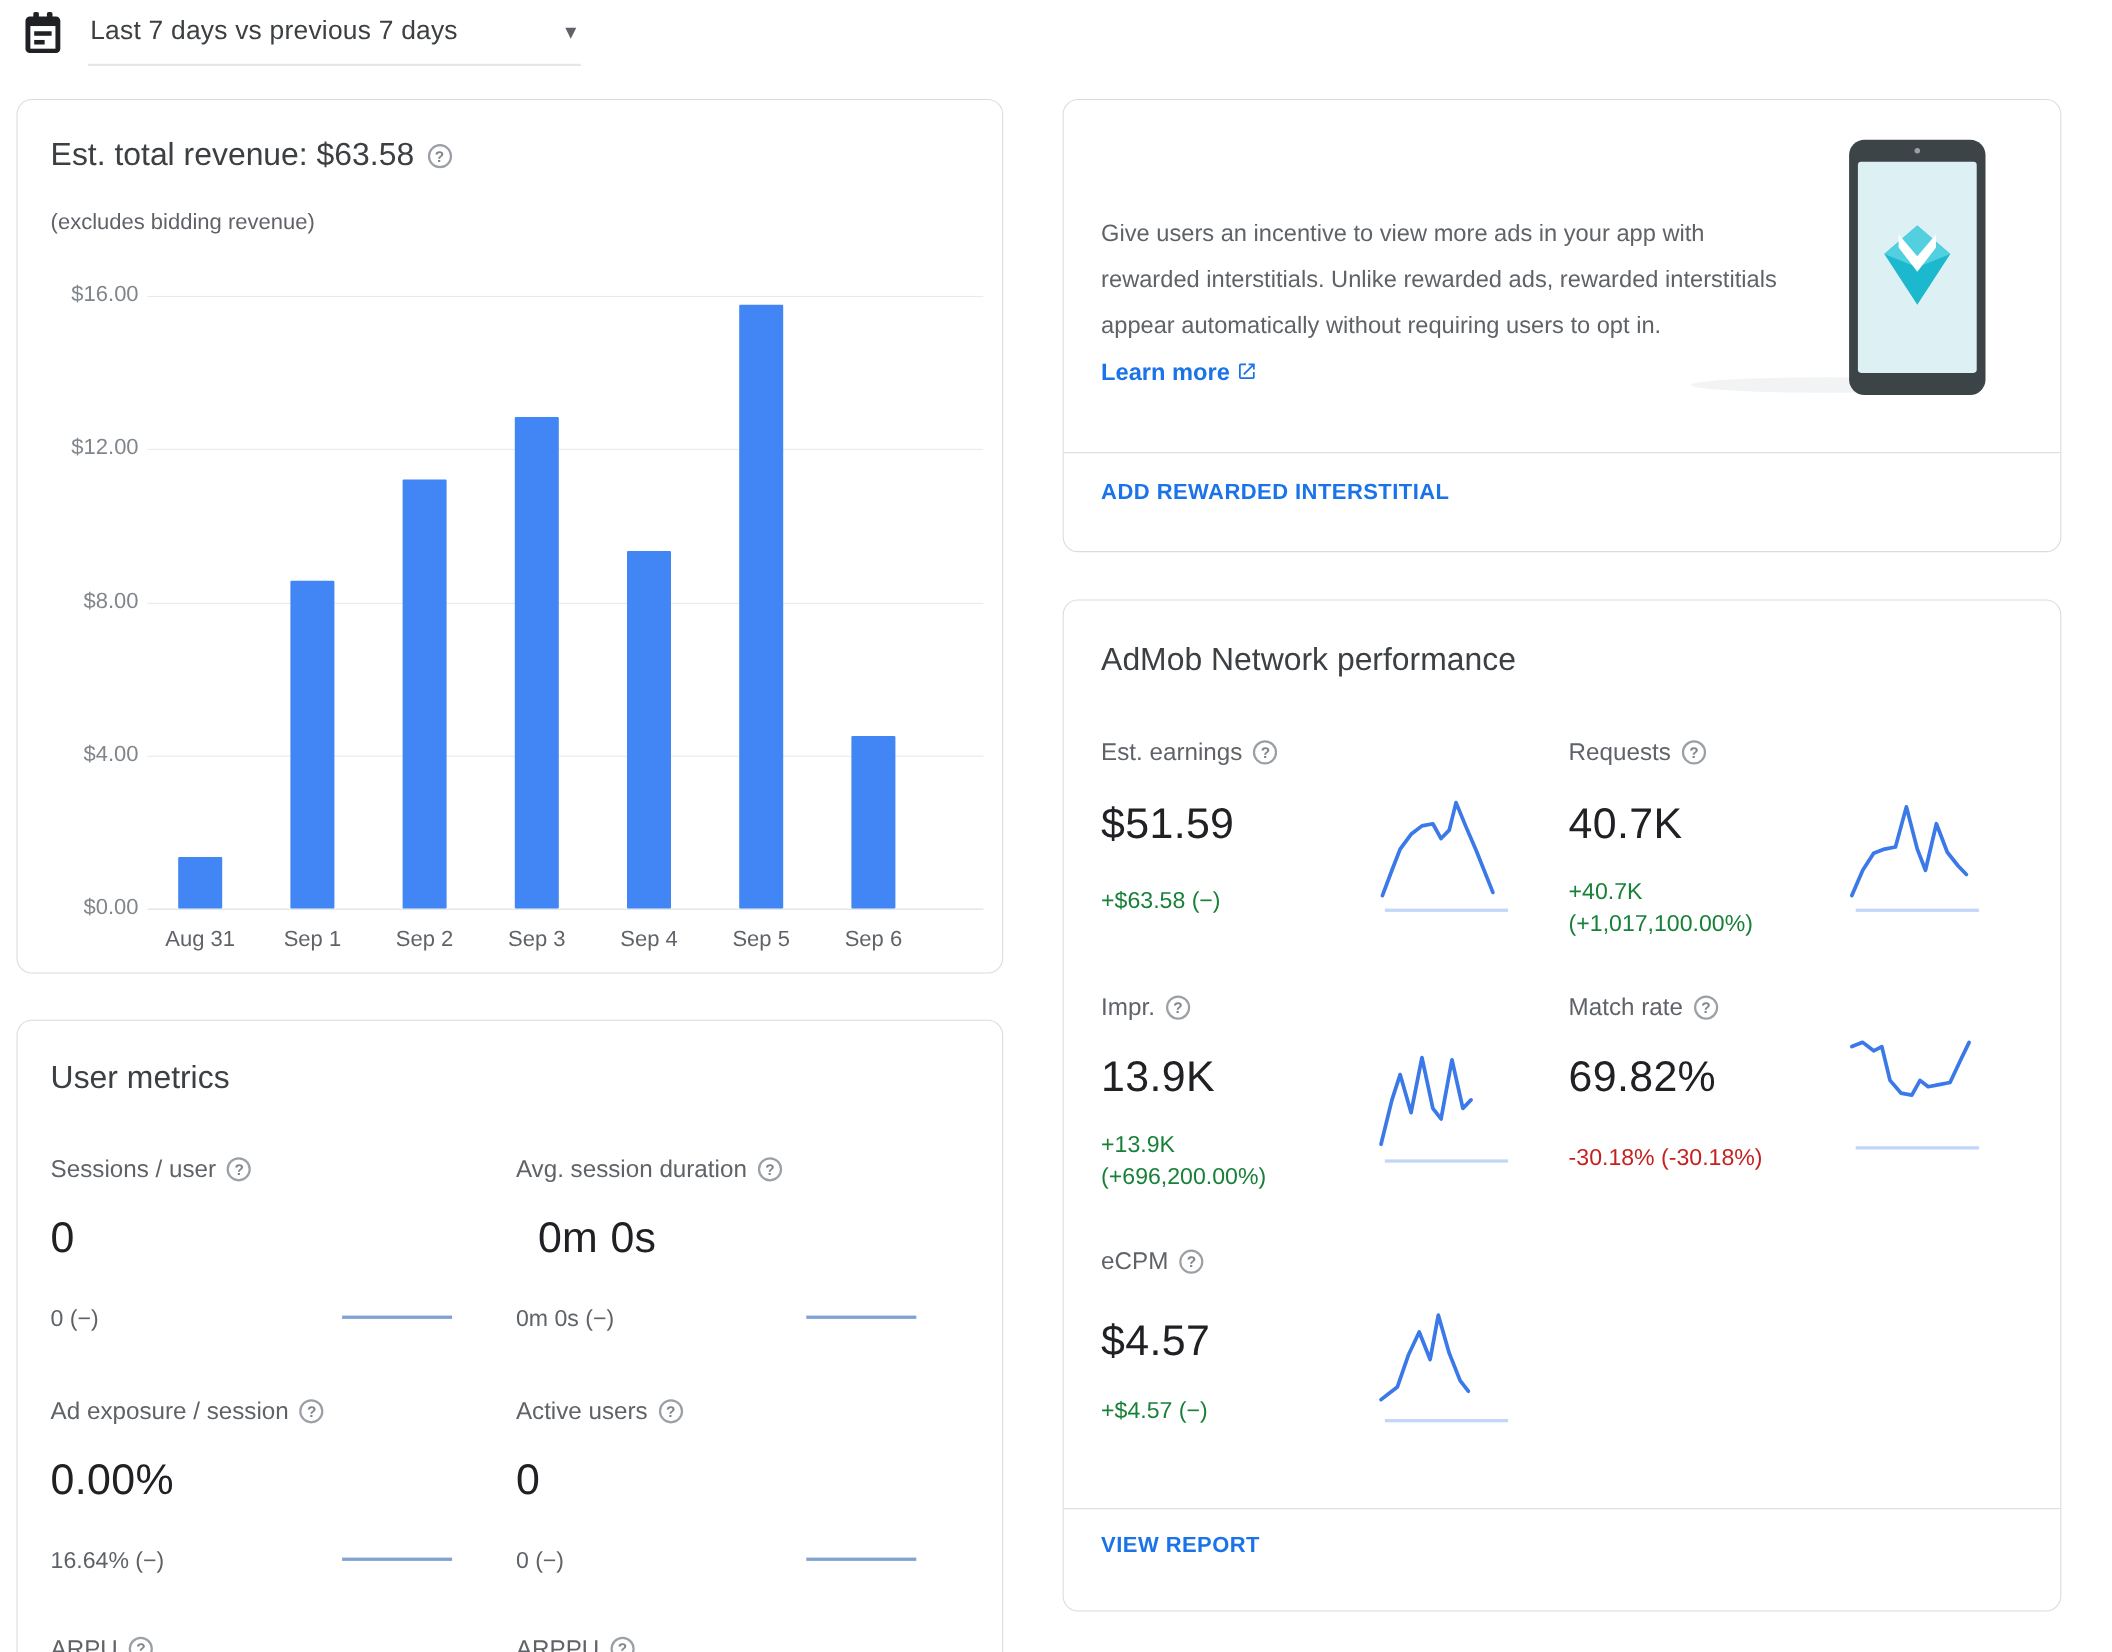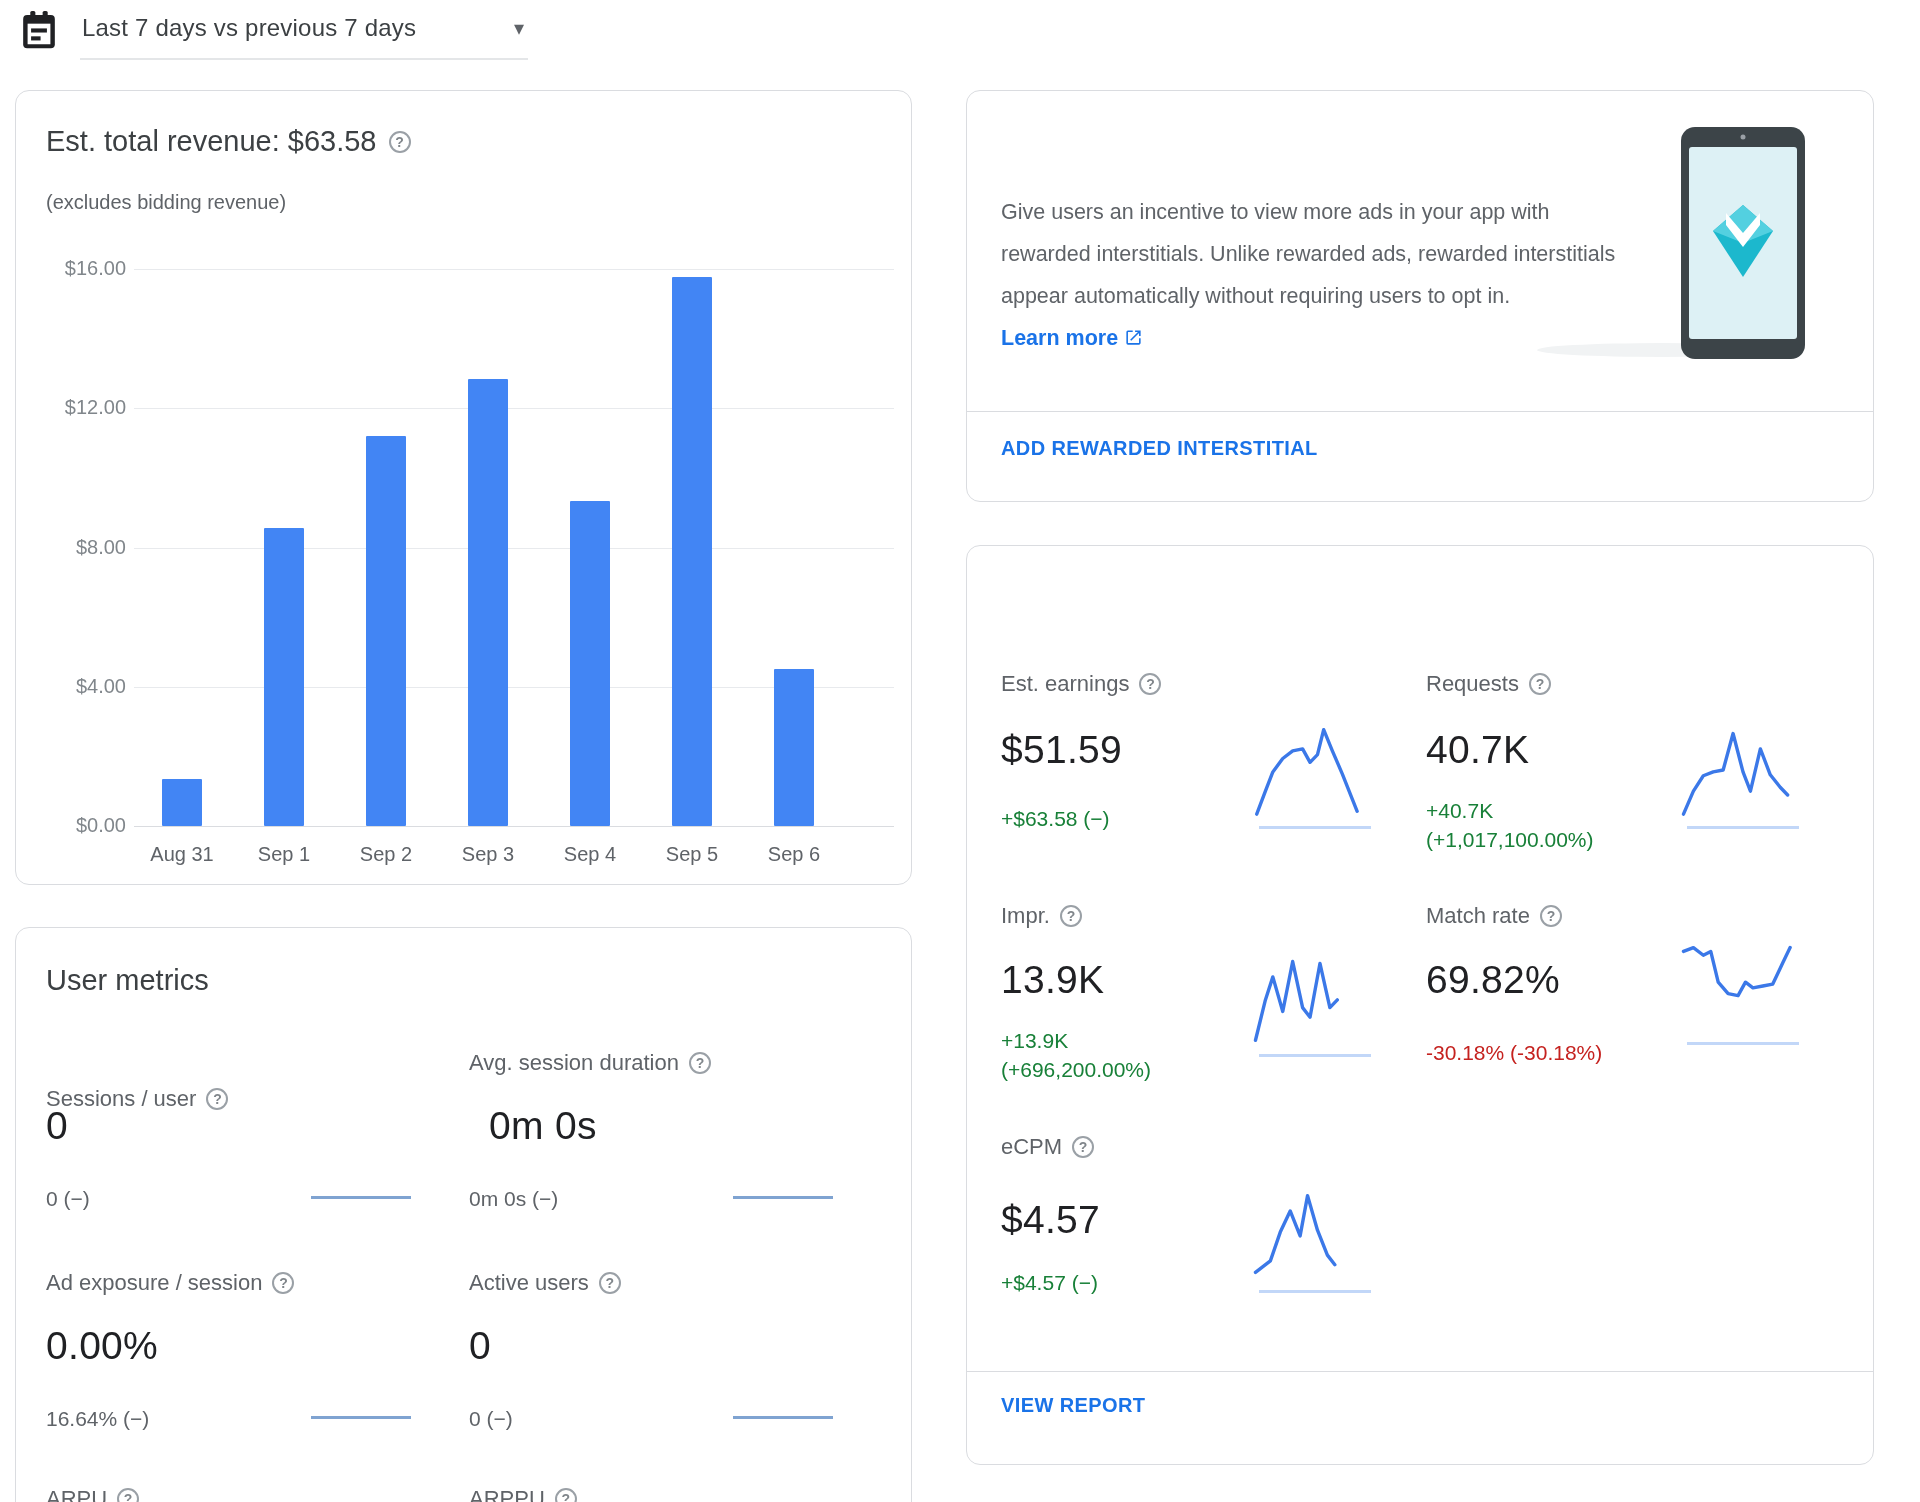--- a/index.html
+++ b/index.html
@@ -101,21 +101,21 @@
       <div class="bar" style="left: 656px; top: 36px; height: 549px; background: rgb(66, 133, 244);"></div>
       <div class="xtick" style="left: 626px; top: 602px;">Sep 5</div>
       <div class="bar" style="left: 758px; top: 428px; height: 157px; background: rgb(66, 133, 244);"></div>
       <div class="xtick" style="left: 728px; top: 602px;">Sep 6</div>
     </div>
 </div>
 
 <div class="card" style="left:15px; top:927px; width:897px; height:700px;">
   <div class="card-title" style="left:30px; top:36px;">User metrics</div>
 
-  <div class="mlabel" style="left:30px; top:122px;margin-top:36px;">
+  <div class="mlabel" style="left:30px; top:122px;">
     <span>Sessions / user</span>
     <span class="help">?</span>
   </div>
   <div class="mvalue" style="left:30px; top:176px;">0</div>
   <div class="mdelta gray" style="left:30px; top:256px;">0 (−)</div>
   <div class="flat-line" style="left:295px; top:268px;"></div>
 
   <div class="mlabel" style="left:453px; top:122px;">
     <span>Avg. session duration</span>
     <span class="help">?</span>
@@ -168,20 +168,21 @@
       <polygon points="30,0 60,26 30,72 0,26" fill="#1cb8cd"></polygon>
       <polygon points="30,0 60,26 30,38 0,26" fill="#53d0e0"></polygon>
       <polygon points="13,8 30,28 47,8 47,20 30,42 13,20" fill="#ffffff"></polygon>
     </g>
   </svg>
   <div class="divider" style="top:320px;"></div>
   <div class="action-link" style="left:34px; top:346px;">ADD REWARDED INTERSTITIAL</div>
 </div>
 
 <div class="card" style="left:966px; top:545px; width:908px; height:920px;">
+  <div class="card-title" style="left:34px; top:38px;">AdMob Network performance</div>
 
   <div class="mlabel" style="left:34px; top:125px;">
     <span>Est. earnings</span>
     <span class="help">?</span>
   </div>
   <div class="mvalue" style="left:34px; top:182px;">$51.59</div>
   <div class="mdelta green" style="left:34px; top:258px;">+$63.58 (−)</div>
   <div class="spark-wrap" style="left:286px; top:176px;">
     <svg preserveAspectRatio="none" viewBox="0 0 100 100">
         <polyline points="3,96 10,72 16,52 24,38 32,30 40,28 46,42 52,34 57,8 64,30 72,54 80,80 84,93" fill="none" stroke="#3b78e8" stroke-width="3.4" stroke-linejoin="round" stroke-linecap="round" vector-effect="non-scaling-stroke"></polyline>

